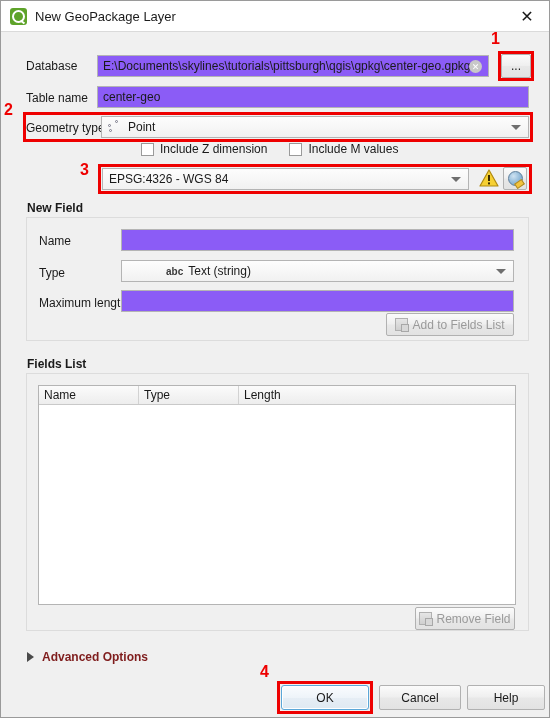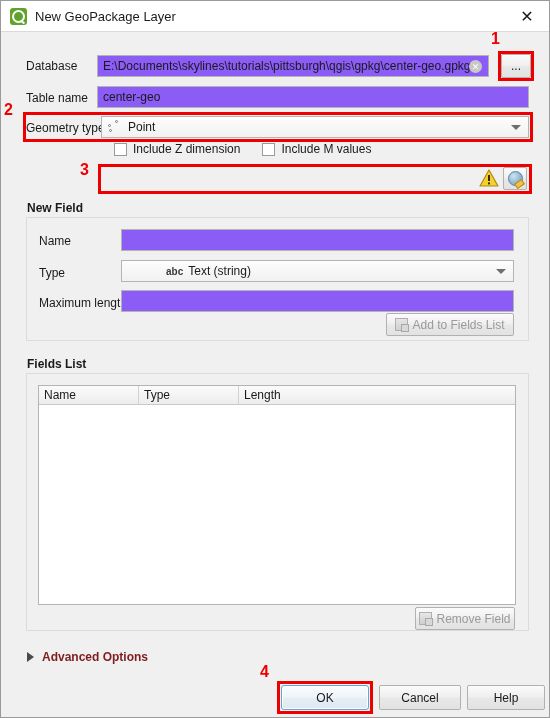--- a/index.html
+++ b/index.html
@@ -147,21 +147,21 @@
   .pt-icon i {
     position: absolute;
     width: 3px; height: 3px;
     border: 1px solid #7a7a8a;
     border-radius: 50%;
   }
   .pt-icon i:nth-child(1) { left: 0px;  top: 4px; }
   .pt-icon i:nth-child(2) { left: 7px;  top: 0px; }
   .pt-icon i:nth-child(3) { left: 1px;  top: 9px; }
 
-  #chk-row { position: absolute; left: 88px; top: 141px; display: flex; align-items: center; padding-left: 25px; }
+  #chk-row { position: absolute; left: 115px; top: 141px; display: flex; align-items: center; padding-left: 25px; }
   .chk {
     width: 13px; height: 13px;
     background: #ffffff;
     border: 1px solid #9a9a9a;
     margin-right: 6px;
   }
   .chk-label { font-size: 12px; color: #1a1a1a; margin-right: 22px; }
 
   #cmb-crs { position: absolute; left: 101px; top: 167px; width: 367px; }
   #icon-warn { position: absolute; left: 477px; top: 166px; width: 22px; height: 22px; }
@@ -293,20 +293,24 @@
     <span class="combo-arrow"></span>
   </div>
 
   <div id="chk-row">
     <span class="chk"></span>
     <span class="chk-label">Include Z dimension</span>
     <span class="chk"></span>
     <span class="chk-label">Include M values</span>
   </div>
 
+  <div class="combo" id="cmb-crs">
+    <span>EPSG:4326 - WGS 84</span>
+    <span class="combo-arrow"></span>
+  </div>
   <div id="icon-warn">
     <svg width="22" height="22" viewBox="0 0 22 22">
       <polygon points="11,3 20,19 2,19" fill="#f6d033" stroke="#b08a10" stroke-width="1.2" stroke-linejoin="round"></polygon>
       <rect x="10" y="8" width="2" height="6" fill="#3a2c00"></rect>
       <rect x="10" y="15.4" width="2" height="2" fill="#3a2c00"></rect>
     </svg>
   </div>
   <div class="btn" id="btn-crs">
     <span class="globe-icon"></span>
   </div>

